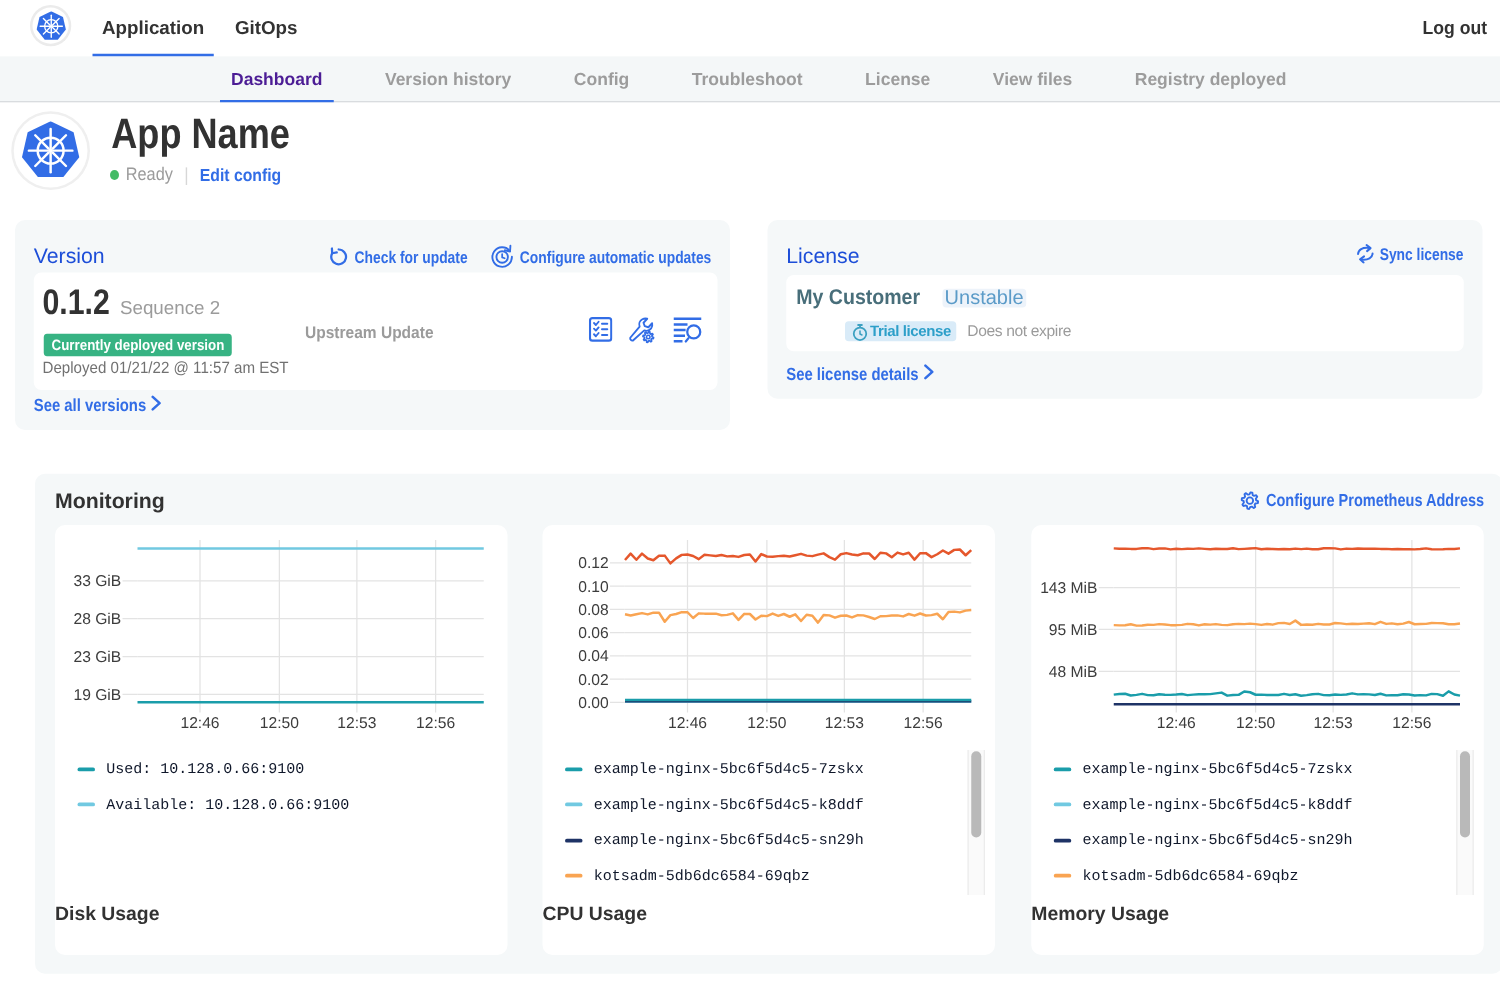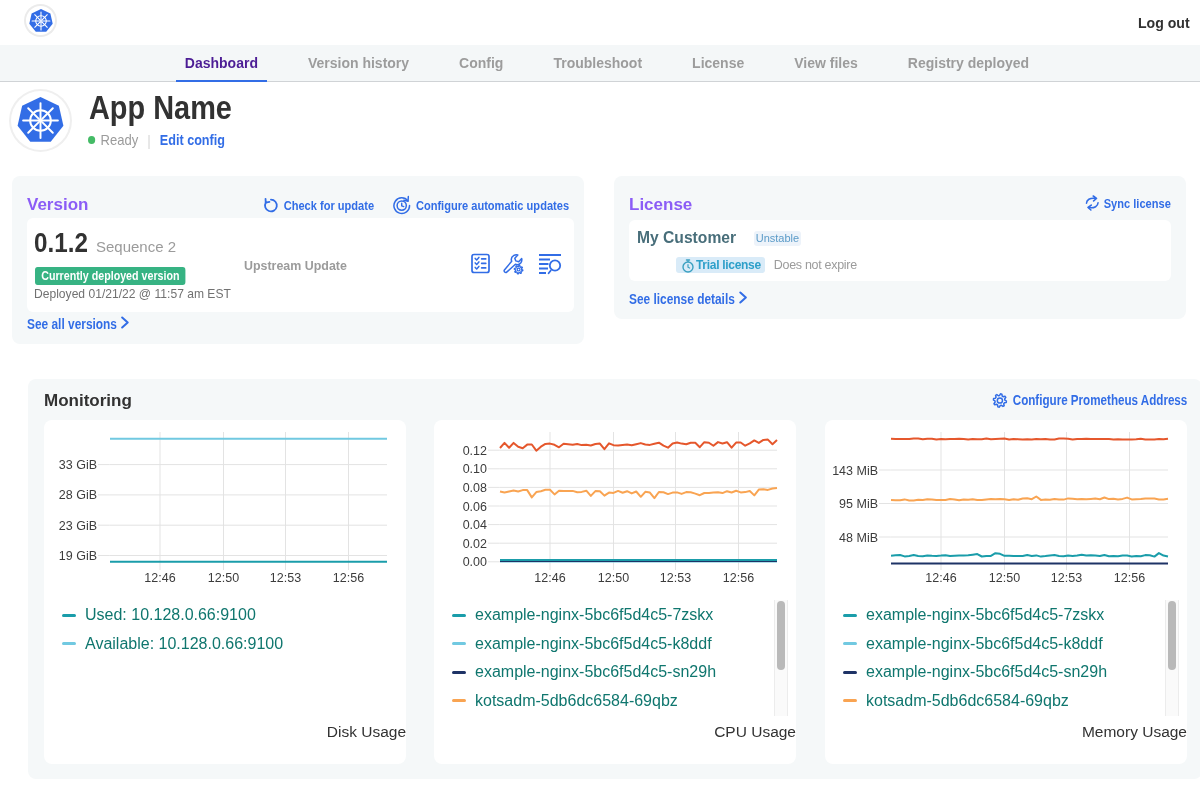--- a/index.html
+++ b/index.html
@@ -28,59 +28,59 @@
 .dot { width:8px; height:8px; border-radius:50%; background:#44bb66; margin-right:6px; }
 .sep { color:#d7d7d7; margin:0 10px; font-size:15px; }
 .editcfg { font-size:14px; font-weight:bold; color:#326de6; }
 
 
 .cardsrow { position:relative; }
 .card { position:absolute; background:#f5f8f9; border-radius:8px; }
 #card-version { left:12px; top:0; width:572px; height:168px; }
 #card-license { left:614px; top:0; width:572px; height:143px; }
 .cardhead { position:absolute; top:19px; left:15px; right:15px; height:17px; }
-.cardtitle { font-size:17px; font-weight:bold; color:#8b5cf6; float:left; }
+.cardtitle { font-size:17px; font-weight:normal; color:#1d4ed8; float:left; }
 .headlinks { float:right; font-size:13.5px; font-weight:bold; color:#326de6; display:flex; align-items:center; transform:scaleX(0.82); transform-origin:right center; white-space:nowrap; }
 .headlinks .ic { margin:0 7px 0 0; display:inline-flex; }
 .headlinks .gap { width:24px; }
 .whitebox { position:absolute; background:#fff; border-radius:6px; }
 #vbox { left:15px; right:10px; top:42px; height:94px; }
 #lbox { left:15px; right:15px; top:44px; height:61px; }
 .vernum { position:absolute; left:7px; top:8px; font-size:28.5px; font-weight:bold; color:#323232; transform:scaleX(0.85); transform-origin:left top; }
 .seq { position:absolute; left:69px; top:20px; font-size:15px; color:#9b9b9b; }
 .badge-green { position:absolute; left:8px; top:49px; height:18px; line-height:18px; background:#37b383; color:#fff; font-size:12px; font-weight:bold; border-radius:3px; padding:0 7px; transform:scaleX(0.89); transform-origin:left center; }
 .deployed { position:absolute; left:7px; top:68px; font-size:13px; color:#717171; transform:scaleX(0.93); transform-origin:left center; white-space:nowrap; }
 .upstream { position:absolute; left:217px; top:40px; font-size:13.5px; transform:scaleX(0.92); transform-origin:left center; white-space:nowrap; font-weight:bold; color:#9b9b9b; }
 .vicons { position:absolute; right:12px; top:34px; display:flex; align-items:center; }
 .vicons svg { margin-left:13px; }
 .seelink { position:absolute; left:15px; bottom:12px; font-size:14px; font-weight:bold; color:#326de6; display:flex; align-items:center; transform:scaleX(0.85); transform-origin:left center; white-space:nowrap; }
 .chev { display:inline-block; margin-left:5px; }
 .lrow1 { position:absolute; left:8px; top:8px; height:20px; display:flex; align-items:center; }
 .custname { font-size:17px; font-weight:bold; color:#486e7a; transform:scaleX(0.92); transform-origin:left center; white-space:nowrap; }
-.badge-chan { height:15px; line-height:15px; background:#edf3fa; color:#5b9bc8; font-size:11px; border-radius:3px; padding:0 2px; margin-left:9px;text-align:right; }
+.badge-chan { height:15px; line-height:15px; background:#edf3fa; color:#5b9bc8; font-size:16px; border-radius:3px; padding:0 2px; margin-left:9px;text-align:right; }
 .lrow2 { position:absolute; left:8px; top:37px; display:flex; align-items:center;padding-left:39px; }
 .badge-trial { position:relative; height:16px; line-height:16px; background:#d9ebf8; color:#2d9fc9; font-size:12px; letter-spacing:-0.3px; font-weight:bold; border-radius:3px; padding:0 4px 0 20px; }
 .noexpire { font-size:12.5px; letter-spacing:-0.3px; color:#9b9b9b; margin-left:9px; }
 
 
 #card-mon { left:28px; top:203px; width:1174px; height:400px; }
 .montitle { position:absolute; left:16px; top:12px; font-size:17px; font-weight:bold; color:#323232; }
 .monlink { position:absolute; right:15px; top:13px; font-size:14px; font-weight:bold; color:#326de6; display:flex; align-items:center; transform:scaleX(0.83); transform-origin:right center; white-space:nowrap; }
 .monlink .ic { margin-right:8px; display:inline-flex; }
 .chartcard { position:absolute; top:41px; width:362px; height:344px; background:#fff; border-radius:8px; }
 #chart1 { left:16px; }
 #chart2 { left:406px; }
 #chart3 { left:797px; }
 .legend { position:absolute; left:18px; top:181px; right:6px; }
 .legrow { display:flex; align-items:center; height:28.5px; }
 .dash { width:14px; height:3px; border-radius:2px; margin-right:9px; flex:none; }
-.legtxt { font-size:16px; color:#0f766e; }
+.legtxt { font-size:12px; color:#0f172a;font-family:Liberation Mono, monospace; }
 .scrolltrack { position:absolute; right:8px; top:180px; width:14px; height:116px; background:#fafafa; border-left:1px solid #ececec; border-right:1px solid #ececec; }
 .scrollthumb { position:absolute; right:11px; top:181px; width:8px; height:69px; background:#b9b9b9; border-radius:4px; }
-.charttitle { position:absolute; left:0; right:0; top:303px; text-align:right; font-size:15.5px; font-weight:normal; color:#323232; }
+.charttitle { position:absolute; left:0; right:0; top:303px; text-align:left; font-size:15.5px; font-weight:bold; color:#323232; }
 .c-teal { background:#1a9daa; } .c-lblue { background:#71c9e1; } .c-navy { background:#1e3366; } .c-orange { background:#f9a452; }
 text.tick { font-size:12.5px; fill:#3c3c3c; font-family:"Liberation Sans",sans-serif; }
 .headlinks svg { transform:scaleX(1.22); }
 .monlink svg { transform:scaleX(1.2); }
 .seelink svg { transform:scaleX(1.18); }
 </style>
 </head>
 <body>
 
 <div class="topnav">
@@ -94,20 +94,22 @@
           <line x1="13.20" y1="12.00" x2="20.88" y2="12.00"></line>
           <line x1="12.85" y1="12.85" x2="18.28" y2="18.28"></line>
           <line x1="12.00" y1="13.20" x2="12.00" y2="20.88"></line>
           <line x1="11.15" y1="12.85" x2="5.72" y2="18.28"></line>
           <line x1="10.80" y1="12.00" x2="3.12" y2="12.00"></line>
           <line x1="11.15" y1="11.15" x2="5.72" y2="5.72"></line>
         </g>
         <circle cx="12.0" cy="12.0" r="0.96" fill="#fff"></circle>
       </svg>
     </div>
+  <div class="tab active" id="tab-app">Application</div>
+  <div class="tab" id="tab-git">GitOps</div>
   <div class="logout">Log out</div>
 </div>
 
 <div class="subnav">
   <div class="item active">Dashboard</div>
   <div class="item">Version history</div>
   <div class="item">Config</div>
   <div class="item">Troubleshoot</div>
   <div class="item">License</div>
   <div class="item">View files</div>

